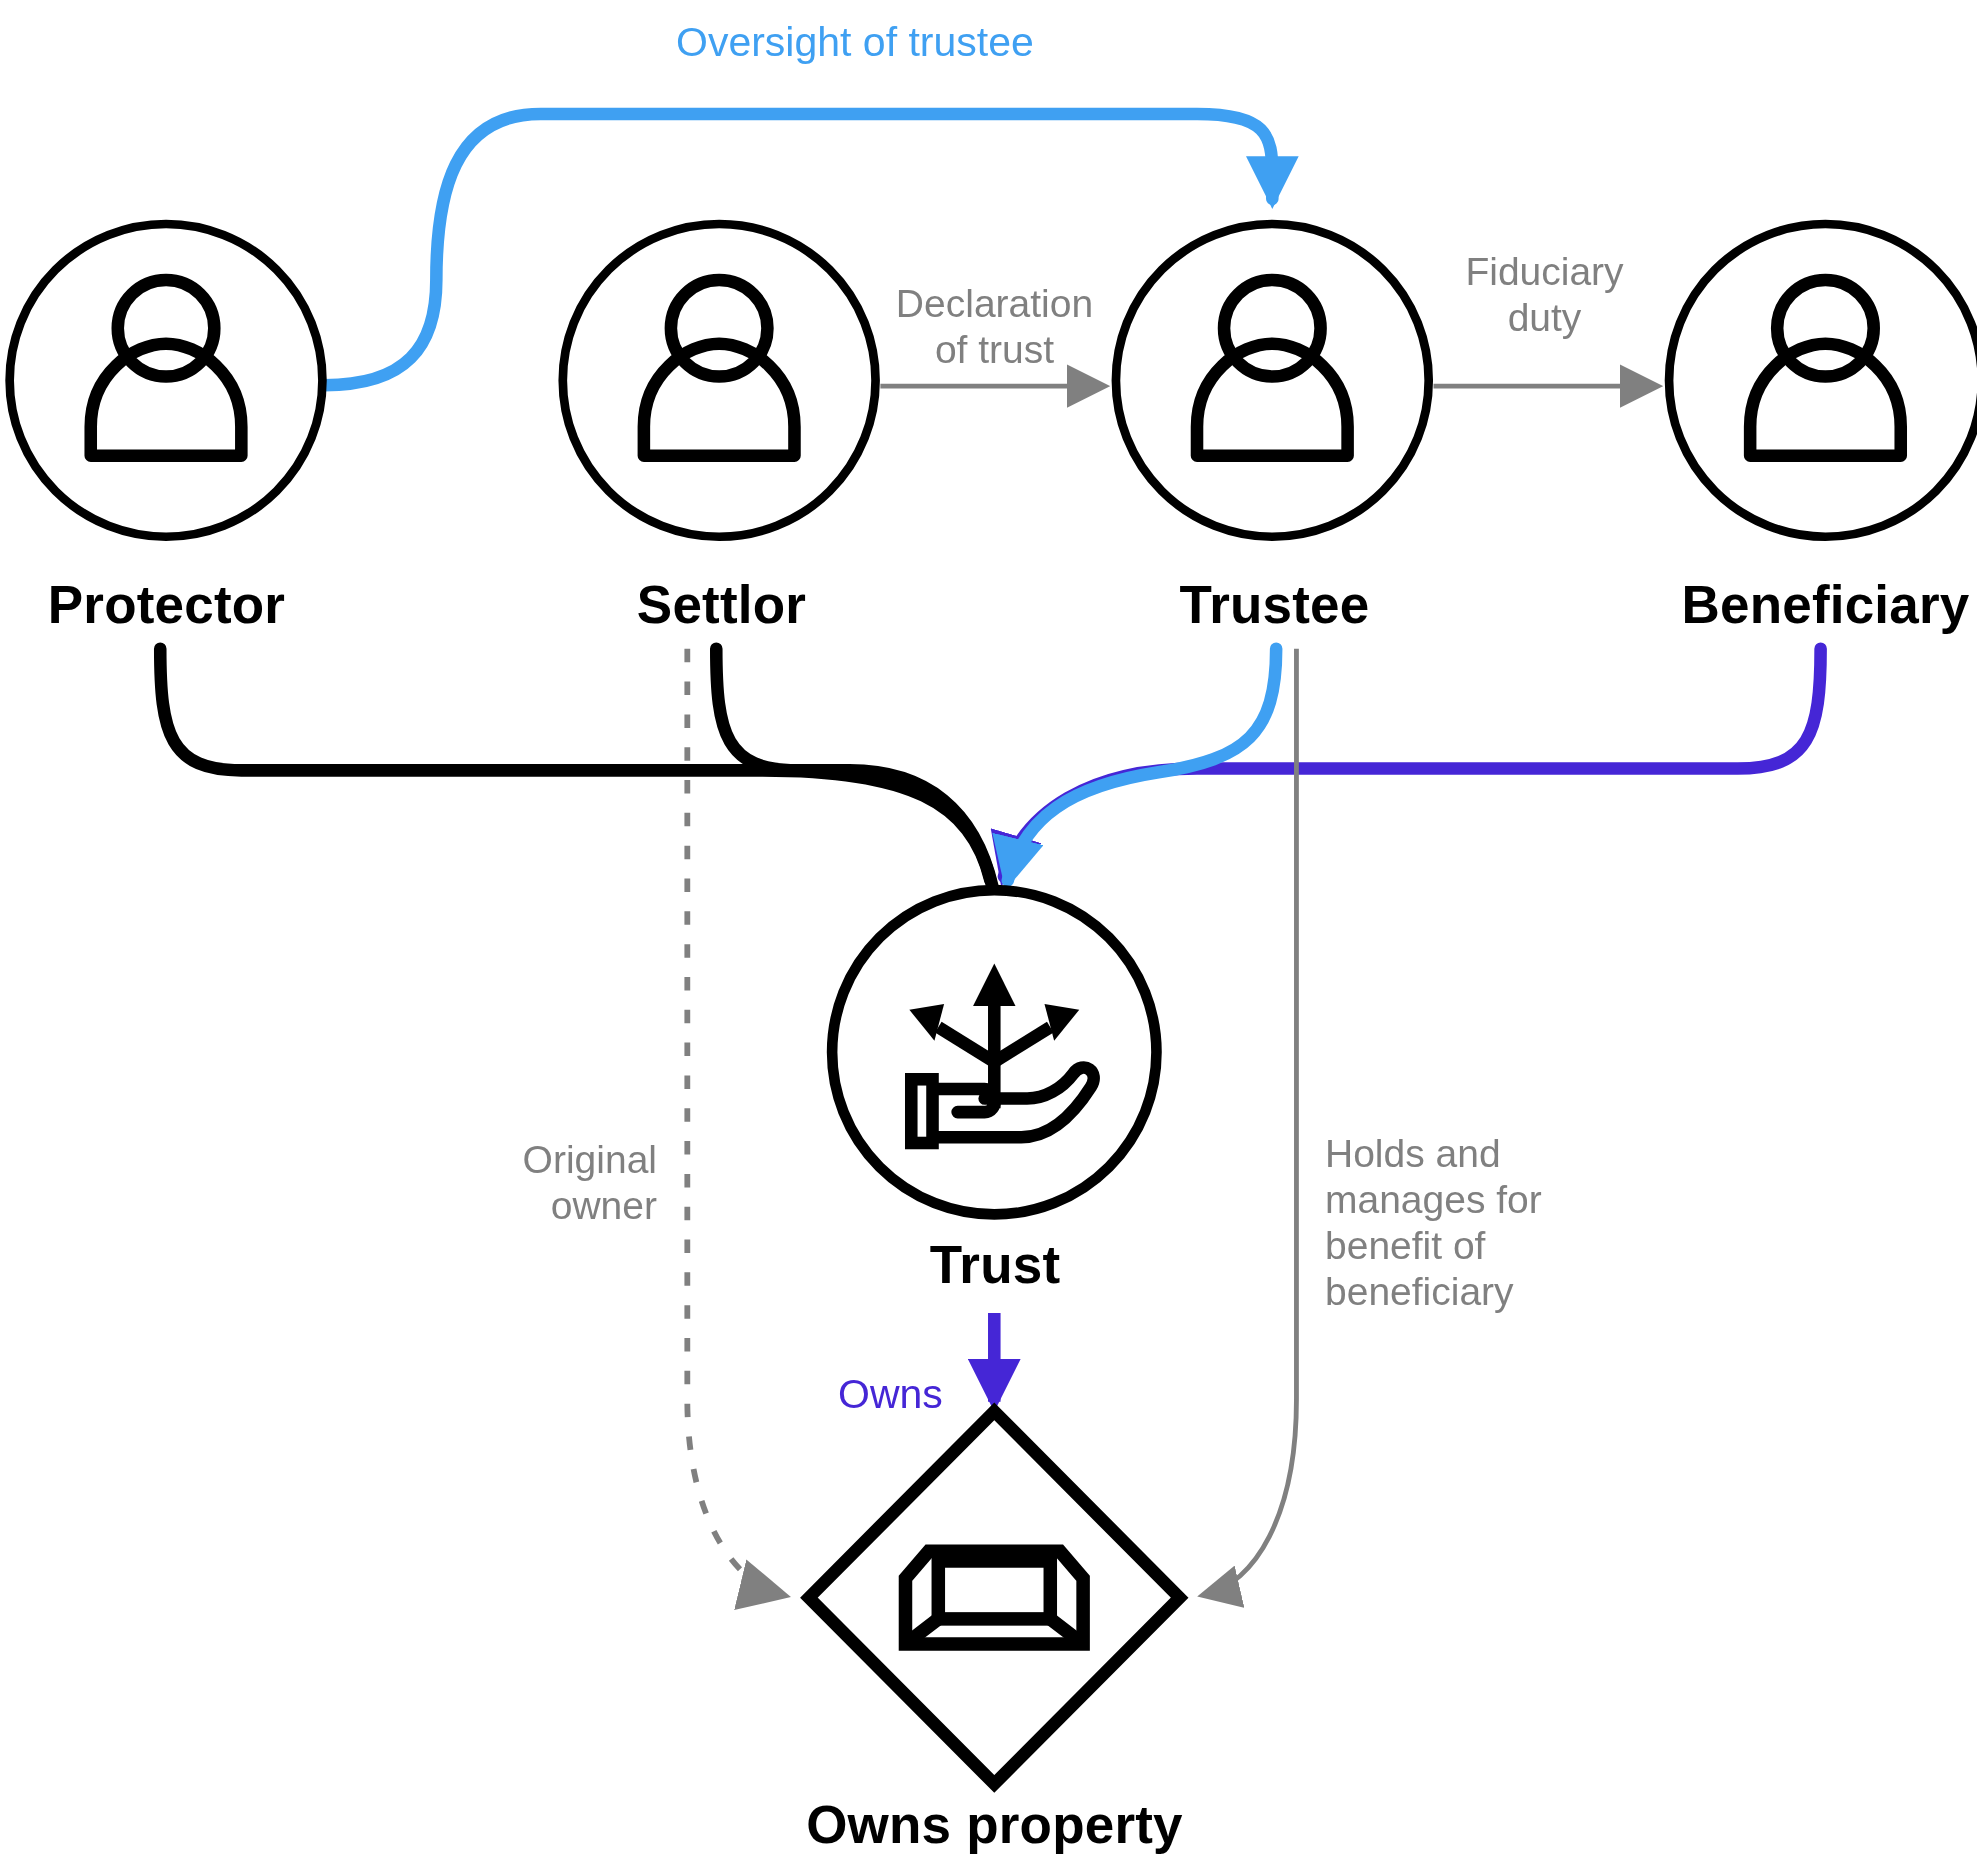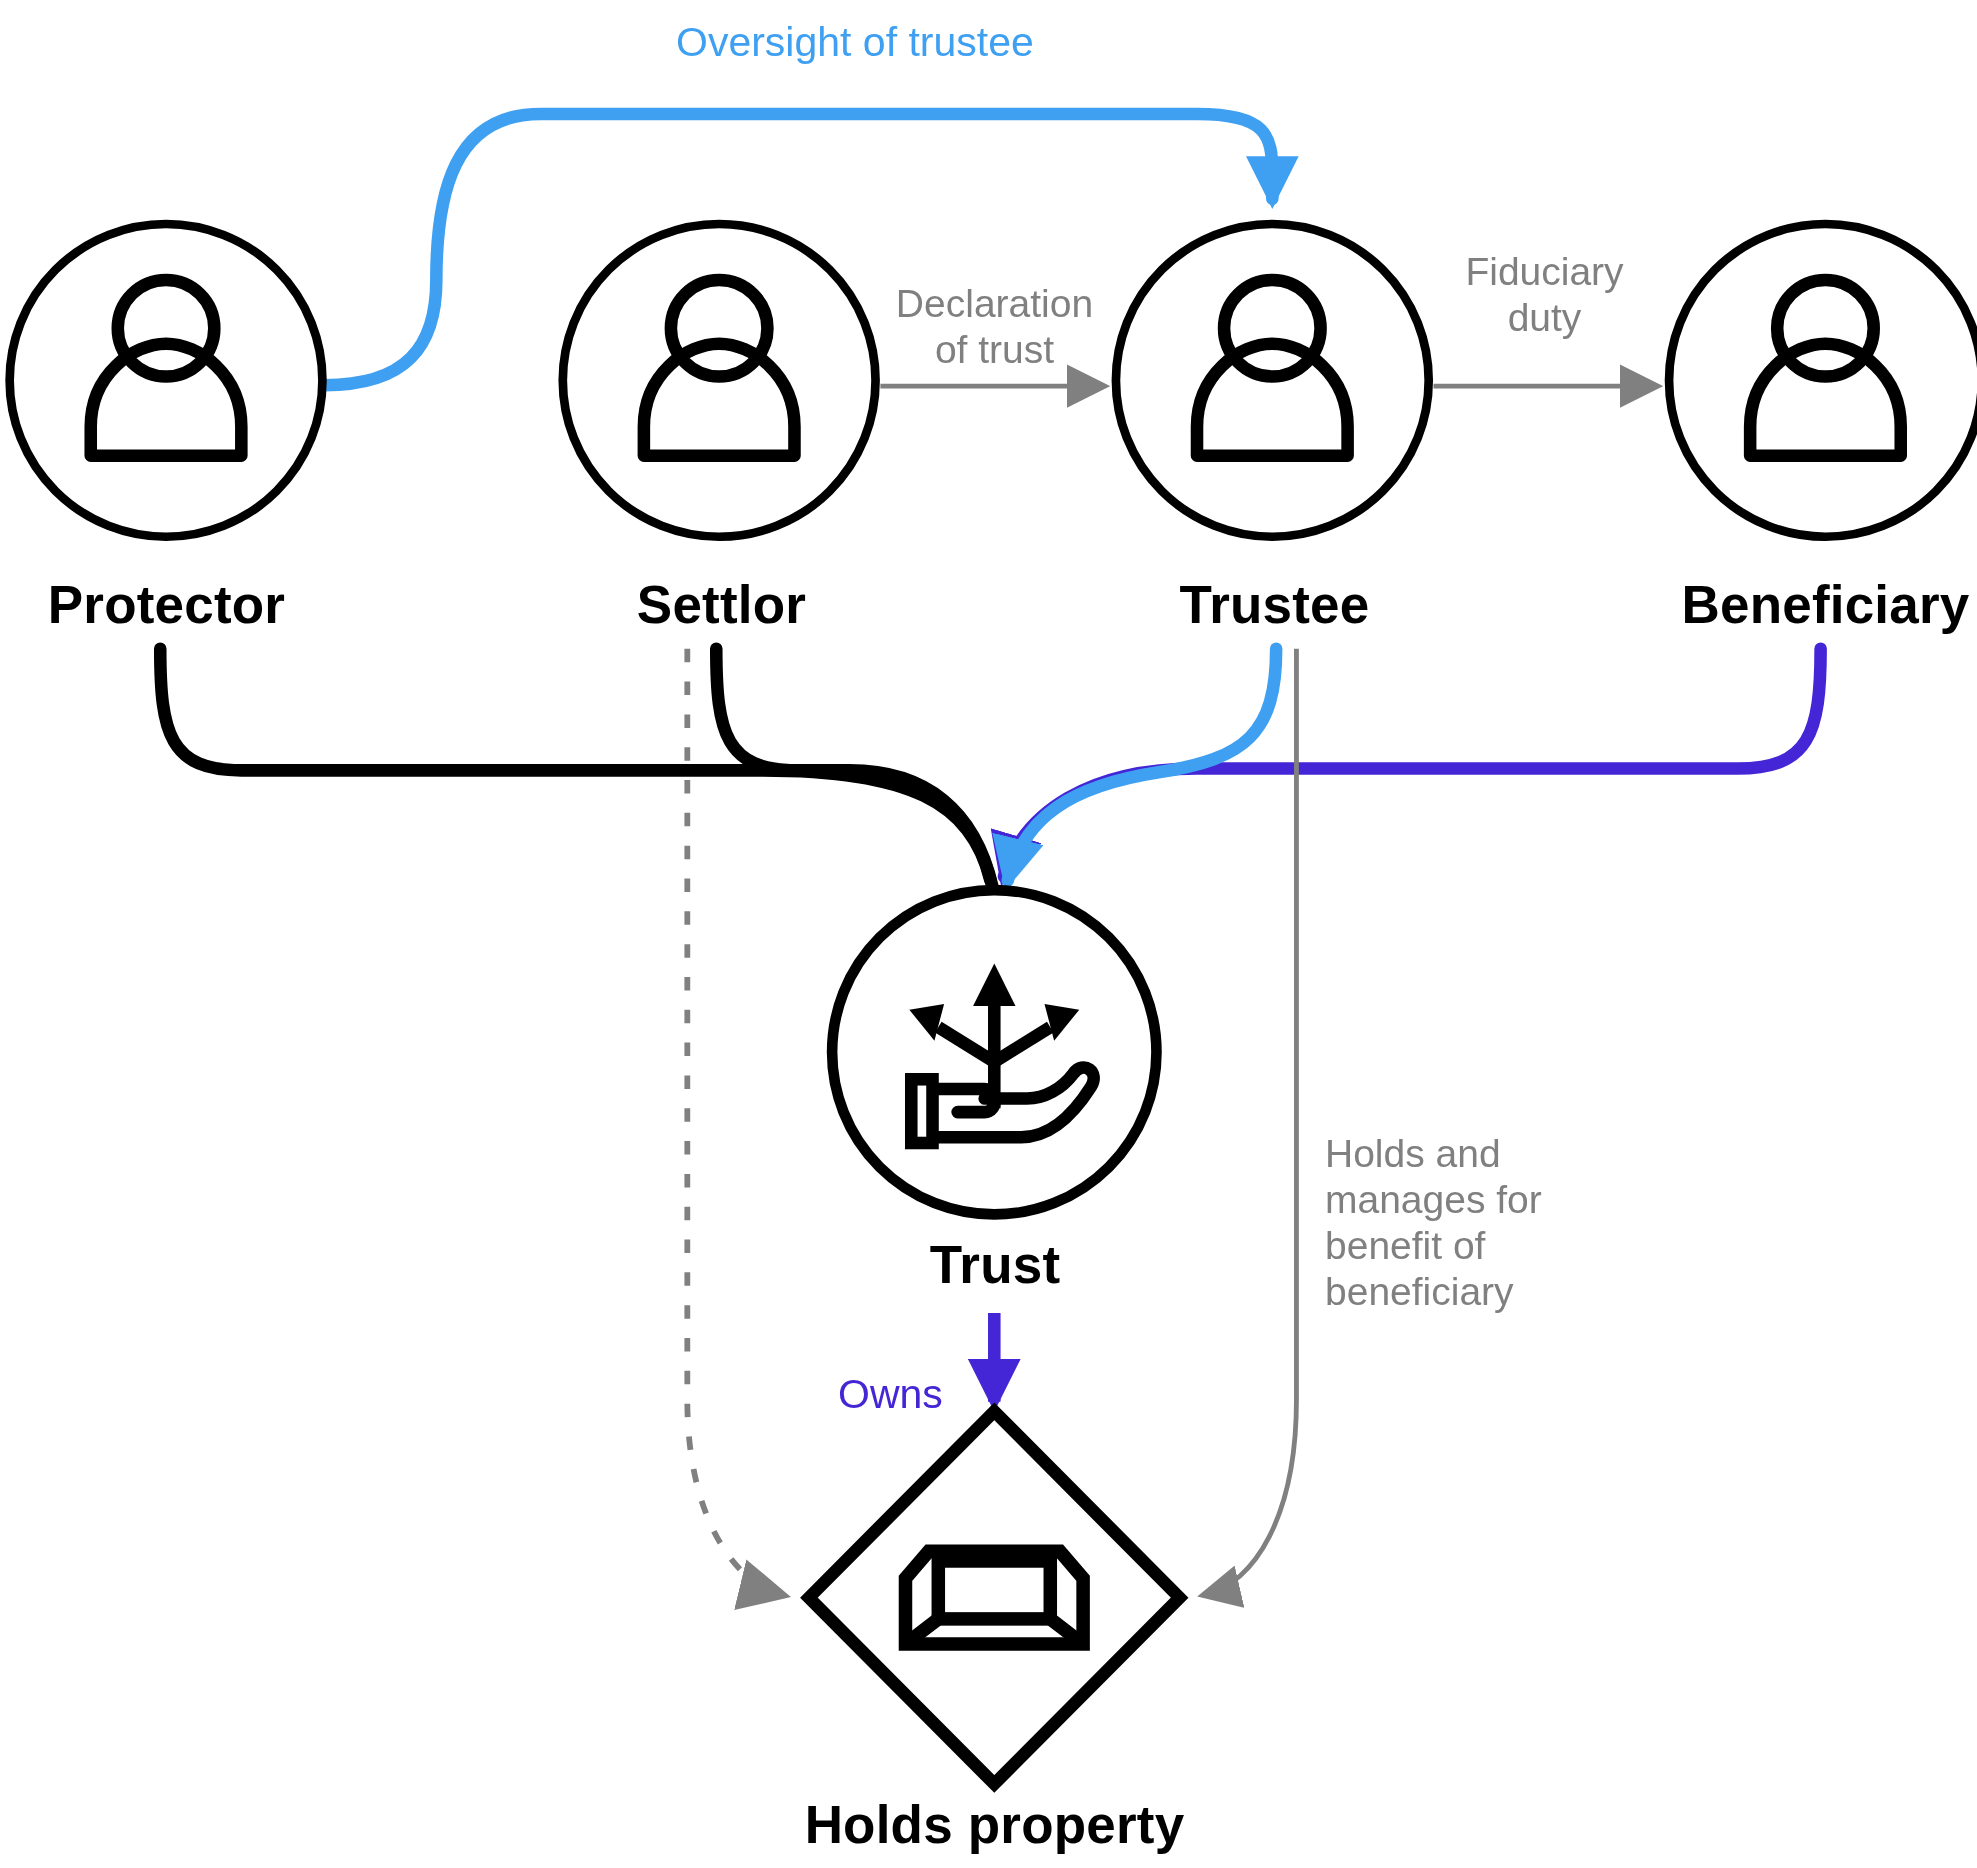--- a/index.html
+++ b/index.html
@@ -188,28 +188,32 @@
   <div class="edgeLabel center" style="left:1424px;top:249px;width:241px;">
     <div>Fiduciary</div>
     <div>duty</div>
   </div>
 
   <div class="nodeLabel" style="left:0px;top:574px;width:333px;">Protector</div>
   <div class="nodeLabel" style="left:555px;top:574px;width:333px;">Settlor</div>
   <div class="nodeLabel" style="left:1108px;top:574px;width:333px;">Trustee</div>
   <div class="nodeLabel" style="left:1659px;top:574px;width:333px;">Beneficiary</div>
 
+  <div class="edgeLabel right" style="left:396px;top:1137px;width:261px;">
+    <div>Original</div>
+    <div>owner</div>
+  </div>
 
   <div class="edgeLabel left" style="left:1325px;top:1091px;width:290px;margin-top:40px;">
     <div>Holds and</div>
     <div>manages for</div>
     <div>benefit of</div>
     <div>beneficiary</div>
   </div>
 
   <div class="nodeLabel" style="left:850px;top:1234px;width:290px;">Trust</div>
 
   <div class="purpleLabel" style="left:838px;top:1347px;margin-top:24px;">Owns</div>
 
-  <div class="nodeLabel" style="left:753px;top:1794px;width:483px;">Holds property</div>
+  <div class="nodeLabel" style="left:753px;top:1794px;width:483px;">Owns property</div>
 
 </div>
 
 
 </body></html>

